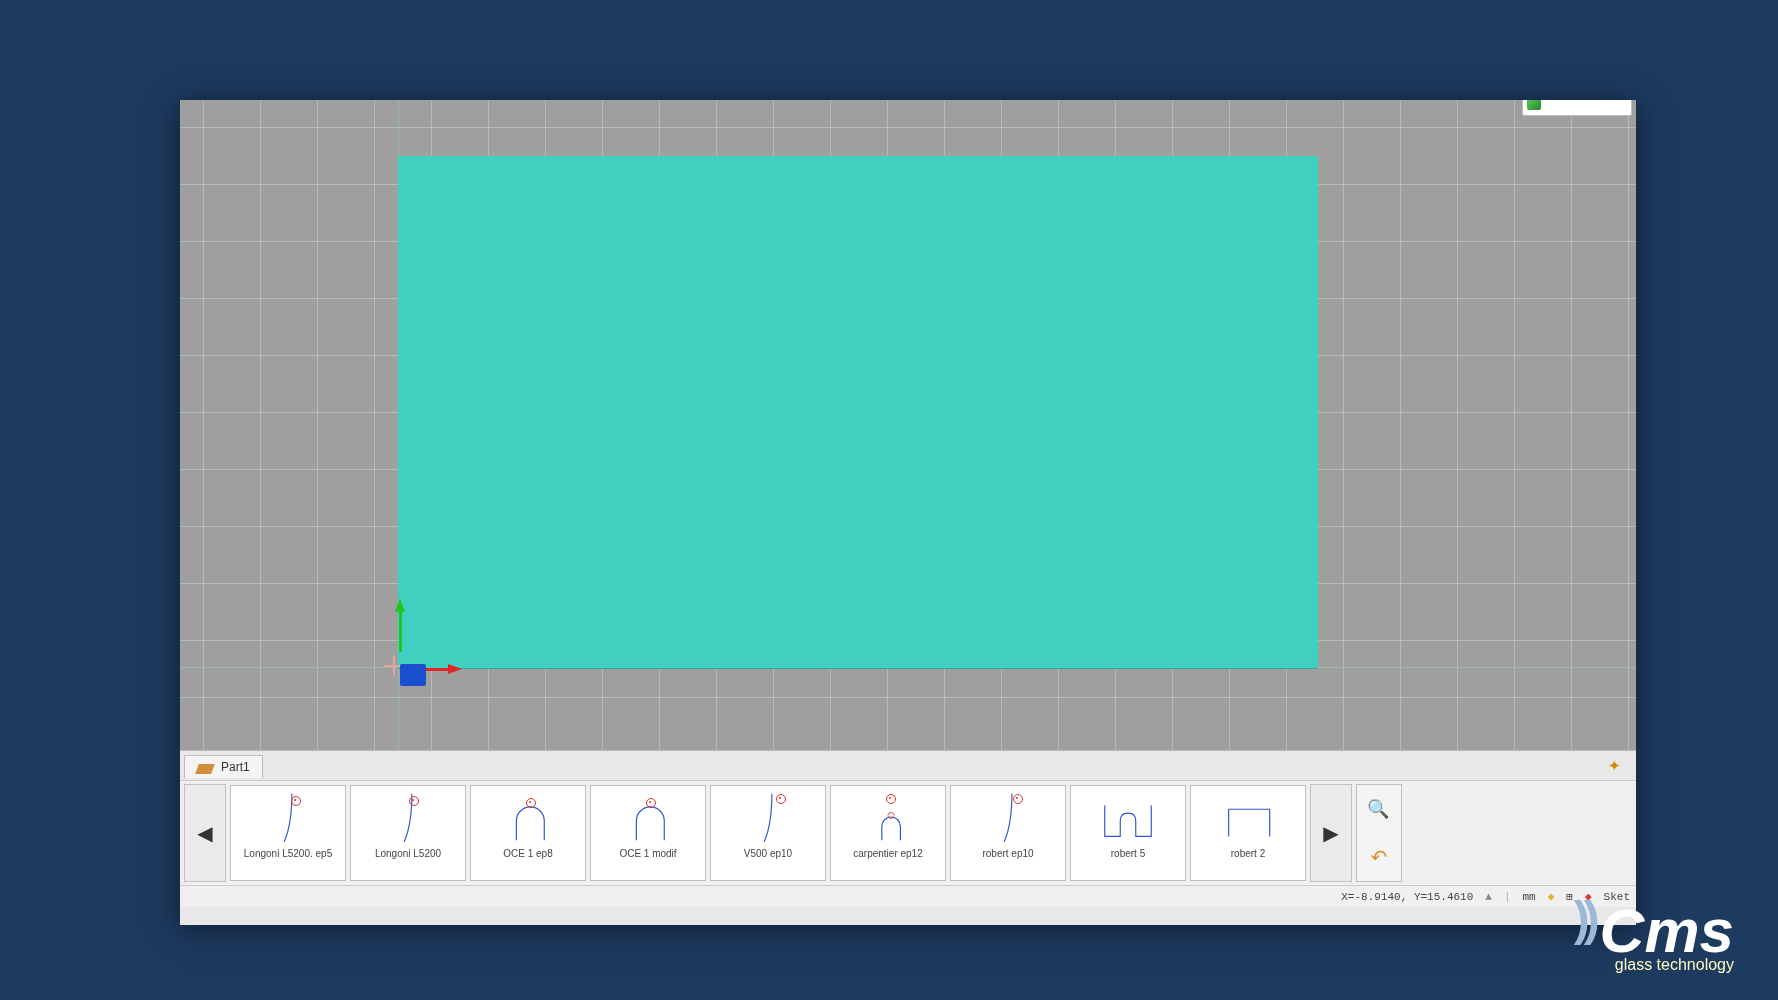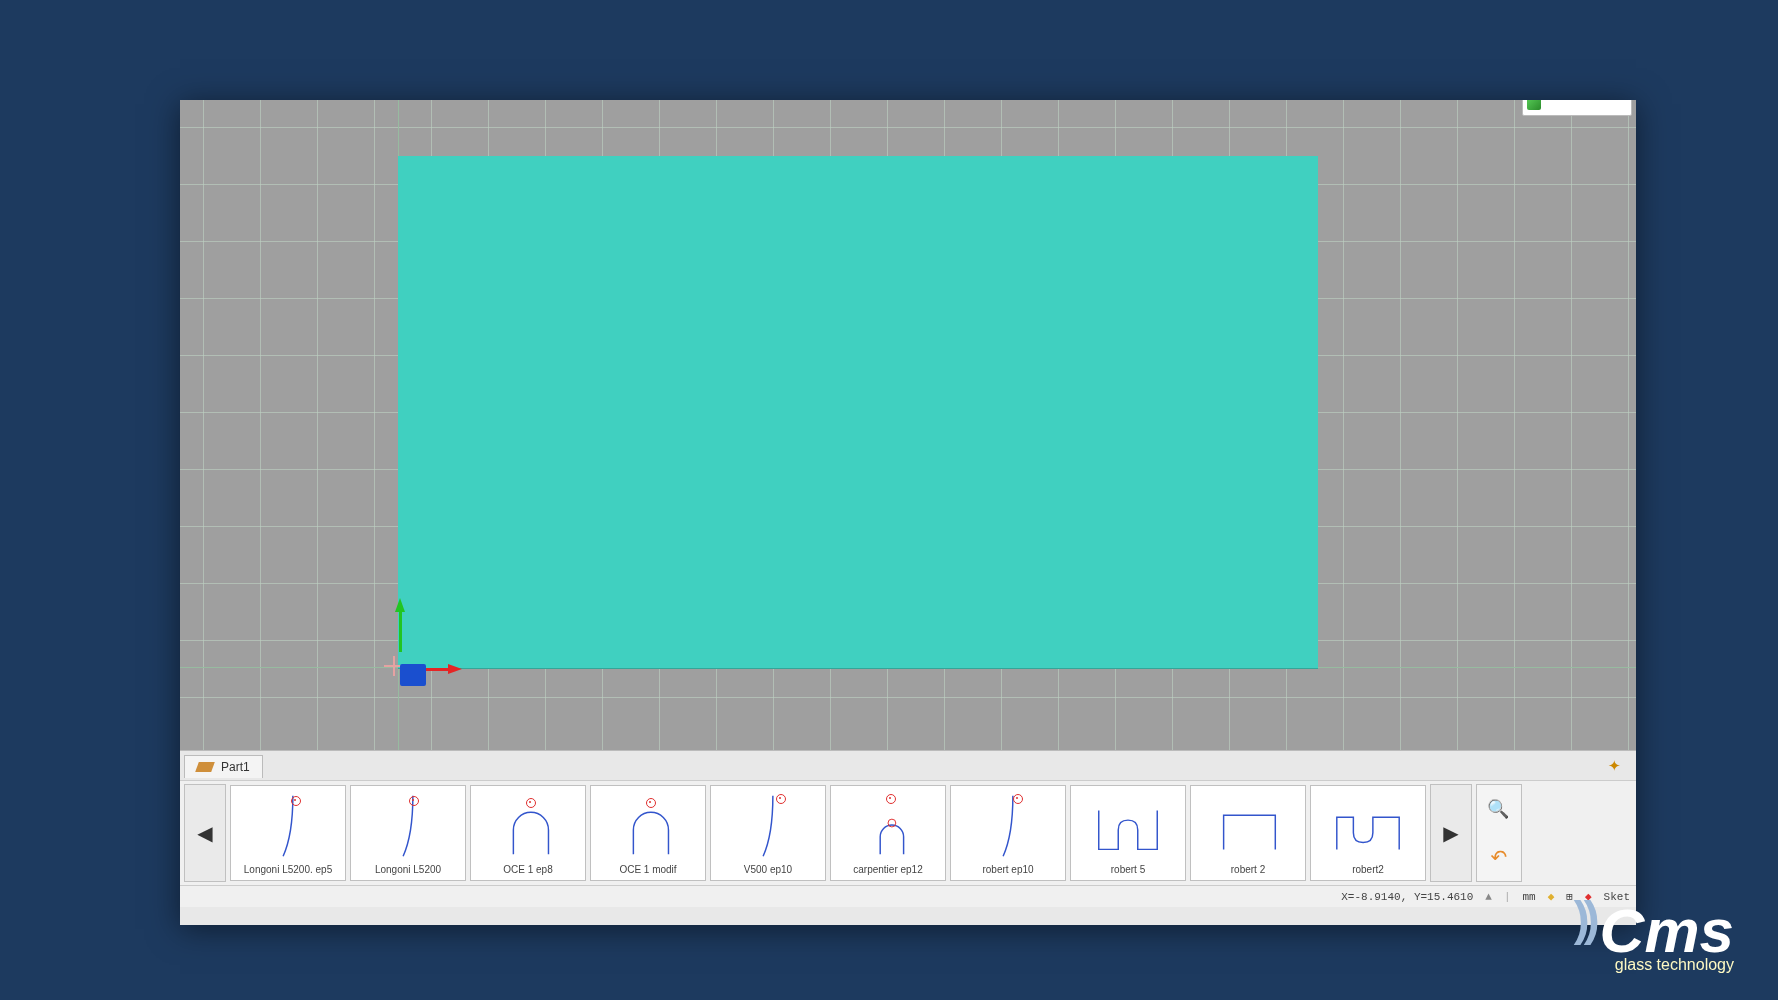--- a/index.html
+++ b/index.html
@@ -77,21 +77,21 @@
     display:flex;align-items:center;padding:0 4px;gap:6px;font-size:11px;color:#555;
   }
   .top-chip .swatch{width:14px;height:14px;background:linear-gradient(135deg,#5bd05b,#2a8a2a);border-radius:2px;}
   
   .tab-strip {
     position:absolute;left:0;top:650px;width:100%;height:30px;
     background:#e8e8e8;border-top:1px solid #bbb;
     display:flex;align-items:center;
   }
   .tab {
-    display:flex;align-items:center;gap:8px;
+    display:flex;align-items:flex-end;gap:8px;
     background:#f4f4f4;border:1px solid #bbb;border-bottom:none;
     padding:4px 12px;margin-left:4px;
     font-size:12px;color:#333;
   }
   .tab .part-icon{width:16px;height:10px;background:#cf8f3b;transform:skewX(-20deg);}
   .tab-spacer{flex:1;}
   .tab-right-icon{width:18px;height:18px;margin-right:10px;font-size:15px;color:#cc8800;}
   
   .gallery {
     position:absolute;left:0;top:680px;width:100%;height:105px;
@@ -103,21 +103,21 @@
     display:flex;align-items:center;justify-content:center;cursor:pointer;
     font-size:20px;color:#333;
   }
   .thumb {
     width:116px;height:96px;border:1px solid #c0c0c0;background:#fff;
     display:flex;flex-direction:column;align-items:center;justify-content:flex-end;
     position:relative;cursor:pointer;
     box-sizing:border-box;
   }
   .thumb svg{flex:1;width:100%;}
-  .thumb .label{font-size:10px;color:#444;margin-bottom:5px;white-space:nowrap;}
+  .thumb .label{font-size:10px;color:#444;margin-bottom:21px;white-space:nowrap;}
   .thumb .red-dot{position:absolute;width:8px;height:8px;border:1px solid #e03030;border-radius:50%;}
   .thumb .red-dot::after{content:"";position:absolute;left:2px;top:2px;width:2px;height:2px;background:#e03030;border-radius:50%;}
   .side-tools{
     width:44px;height:96px;border:1px solid #c0c0c0;background:#f4f4f4;
     display:flex;flex-direction:column;align-items:center;justify-content:space-around;
   }
   .side-tools .zoom{font-size:18px;color:#3a5c9a;cursor:pointer;}
   .side-tools .undo{font-size:20px;color:#e78b2a;cursor:pointer;}
   
   .status-bar{
@@ -230,26 +230,20 @@
             <path d="M20 25 L20 65 L40 65 L40 45 Q40 35 50 35 Q60 35 60 45 L60 65 L80 65 L80 25" stroke="#3355cc" stroke-width="1.5" fill="none"></path>
           </svg>
           <span class="label">robert 5</span>
         </div>
         <div class="thumb">
           <svg viewBox="0 0 100 80">
             <path d="M25 65 L25 30 L78 30 L78 65" stroke="#3355cc" stroke-width="1.5" fill="none"></path>
           </svg>
           <span class="label">robert 2</span>
         </div>
-        <div class="thumb">
-          <svg viewBox="0 0 100 80">
-            <path d="M18 65 L18 32 L35 32 L35 48 Q35 58 45 58 Q55 58 55 48 L55 32 L82 32 L82 65" stroke="#3355cc" stroke-width="1.5" fill="none"></path>
-          </svg>
-          <span class="label">robert2</span>
-        </div>
       </div>
     <div class="navbtn">
       <span>▶</span>
     </div>
     <div class="side-tools">
       <span class="zoom">🔍</span>
       <span class="undo">↶</span>
     </div>
   </div>
 

